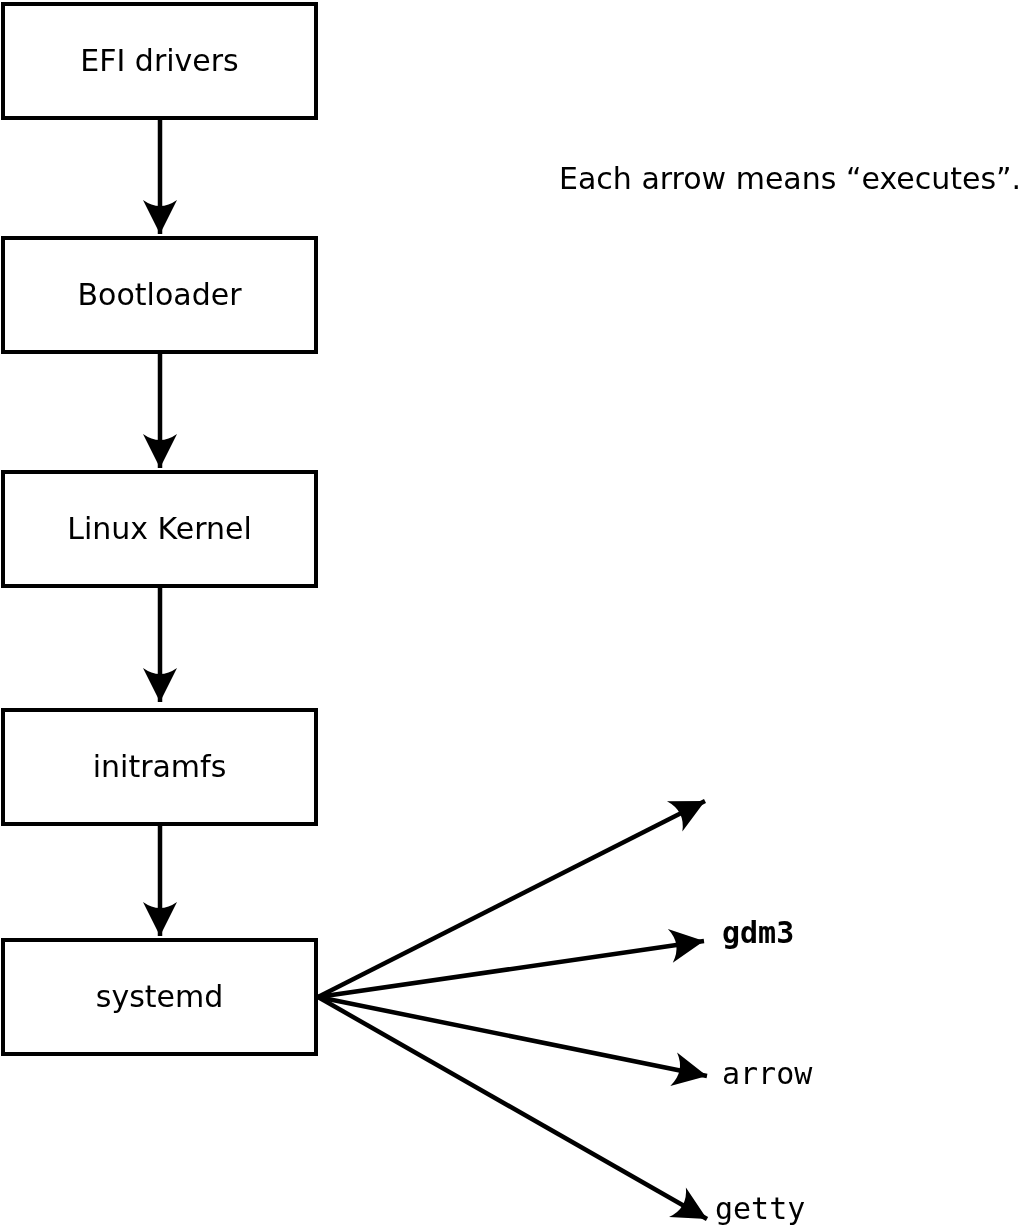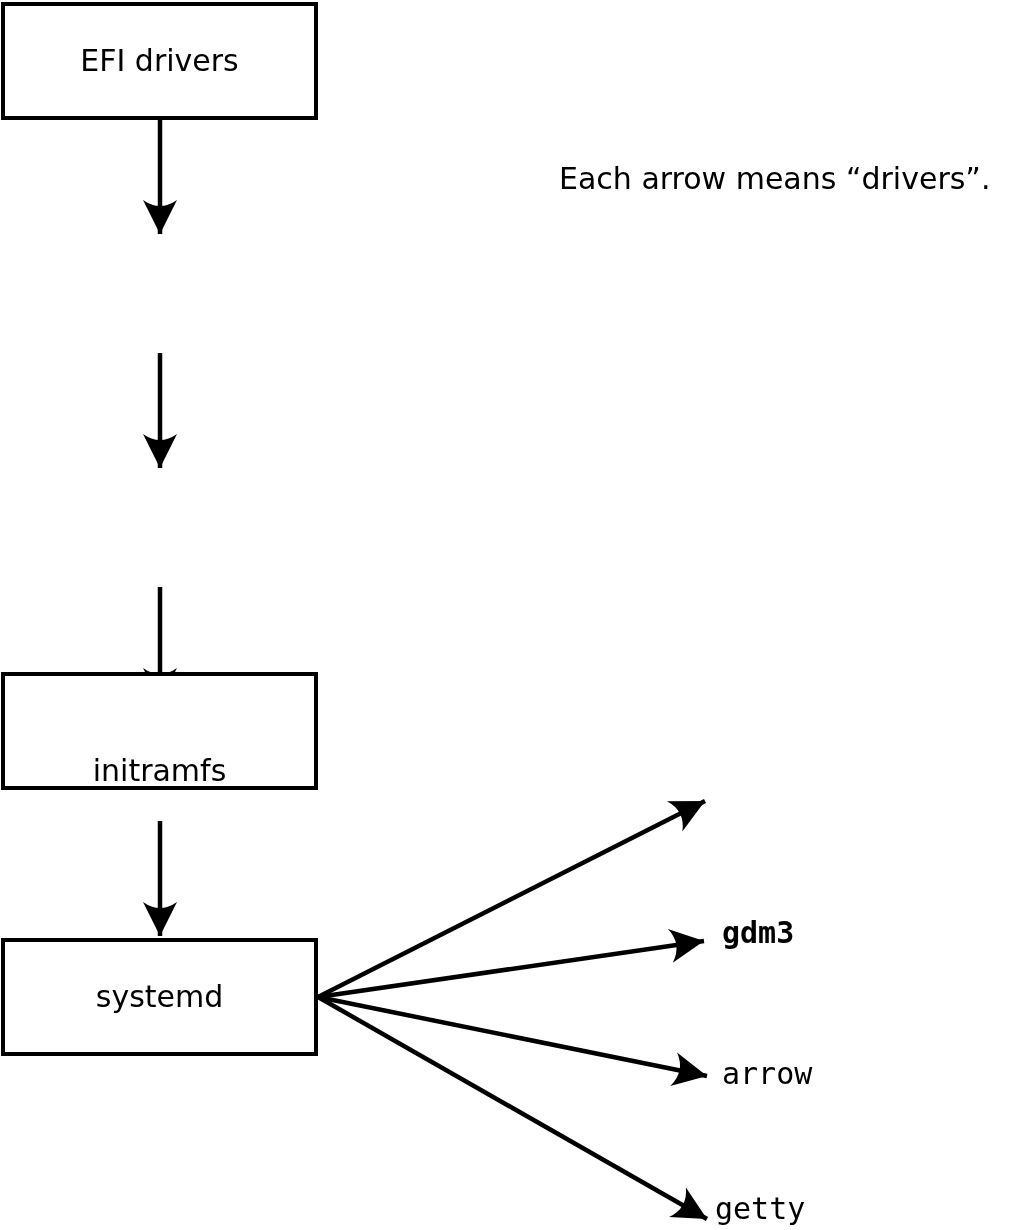--- a/index.html
+++ b/index.html
@@ -34,21 +34,21 @@
     display: flex;
     align-items: center;
     justify-content: center;
     font-size: 30px;
     line-height: 1;
     white-space: nowrap;
   }
   .node-efi       { top: 2px;   }
   .node-boot      { top: 236px; }
   .node-kernel    { top: 470px; }
-  .node-initramfs { top: 672px; align-items: flex-end; }
+  .node-initramfs { top: 708px; }
   .node-systemd   { top: 938px; }
   .caption {
     position: absolute;
     left: 559px;
     top: 179px;
     transform: translateY(-50%);
     font-size: 30px;
     line-height: 1.2;
     white-space: nowrap;
   }
@@ -84,26 +84,32 @@
 
     <path d="M318,997 L705,801" stroke="#000000" stroke-width="4.5" fill="none" marker-end="url(#arrowhead)"></path>
     <path d="M318,997 L704,941" stroke="#000000" stroke-width="4.5" fill="none" marker-end="url(#arrowhead)"></path>
     <path d="M318,997 L707,1076" stroke="#000000" stroke-width="4.5" fill="none" marker-end="url(#arrowhead)"></path>
     <path d="M318,997 L707,1219" stroke="#000000" stroke-width="4.5" fill="none" marker-end="url(#arrowhead)"></path>
   </svg>
 
   <div class="node node-efi">
     <span>EFI drivers</span>
   </div>
+  <div class="node node-boot">
+    <span>Bootloader</span>
+  </div>
+  <div class="node node-kernel">
+    <span>Linux Kernel</span>
+  </div>
   <div class="node node-initramfs">
     <span>initramfs</span>
   </div>
   <div class="node node-systemd">
     <span>systemd</span>
   </div>
 
-  <div class="caption">Each arrow means “drivers”.</div>
+  <div class="caption">Each arrow means “executes”.</div>
 
   <div class="proc-label proc-gdm3">gdm3</div>
   <div class="proc-label proc-getty">arrow</div>
   <div class="proc-label proc-sshd">getty</div>
 
 </div>
 
 </body></html>

